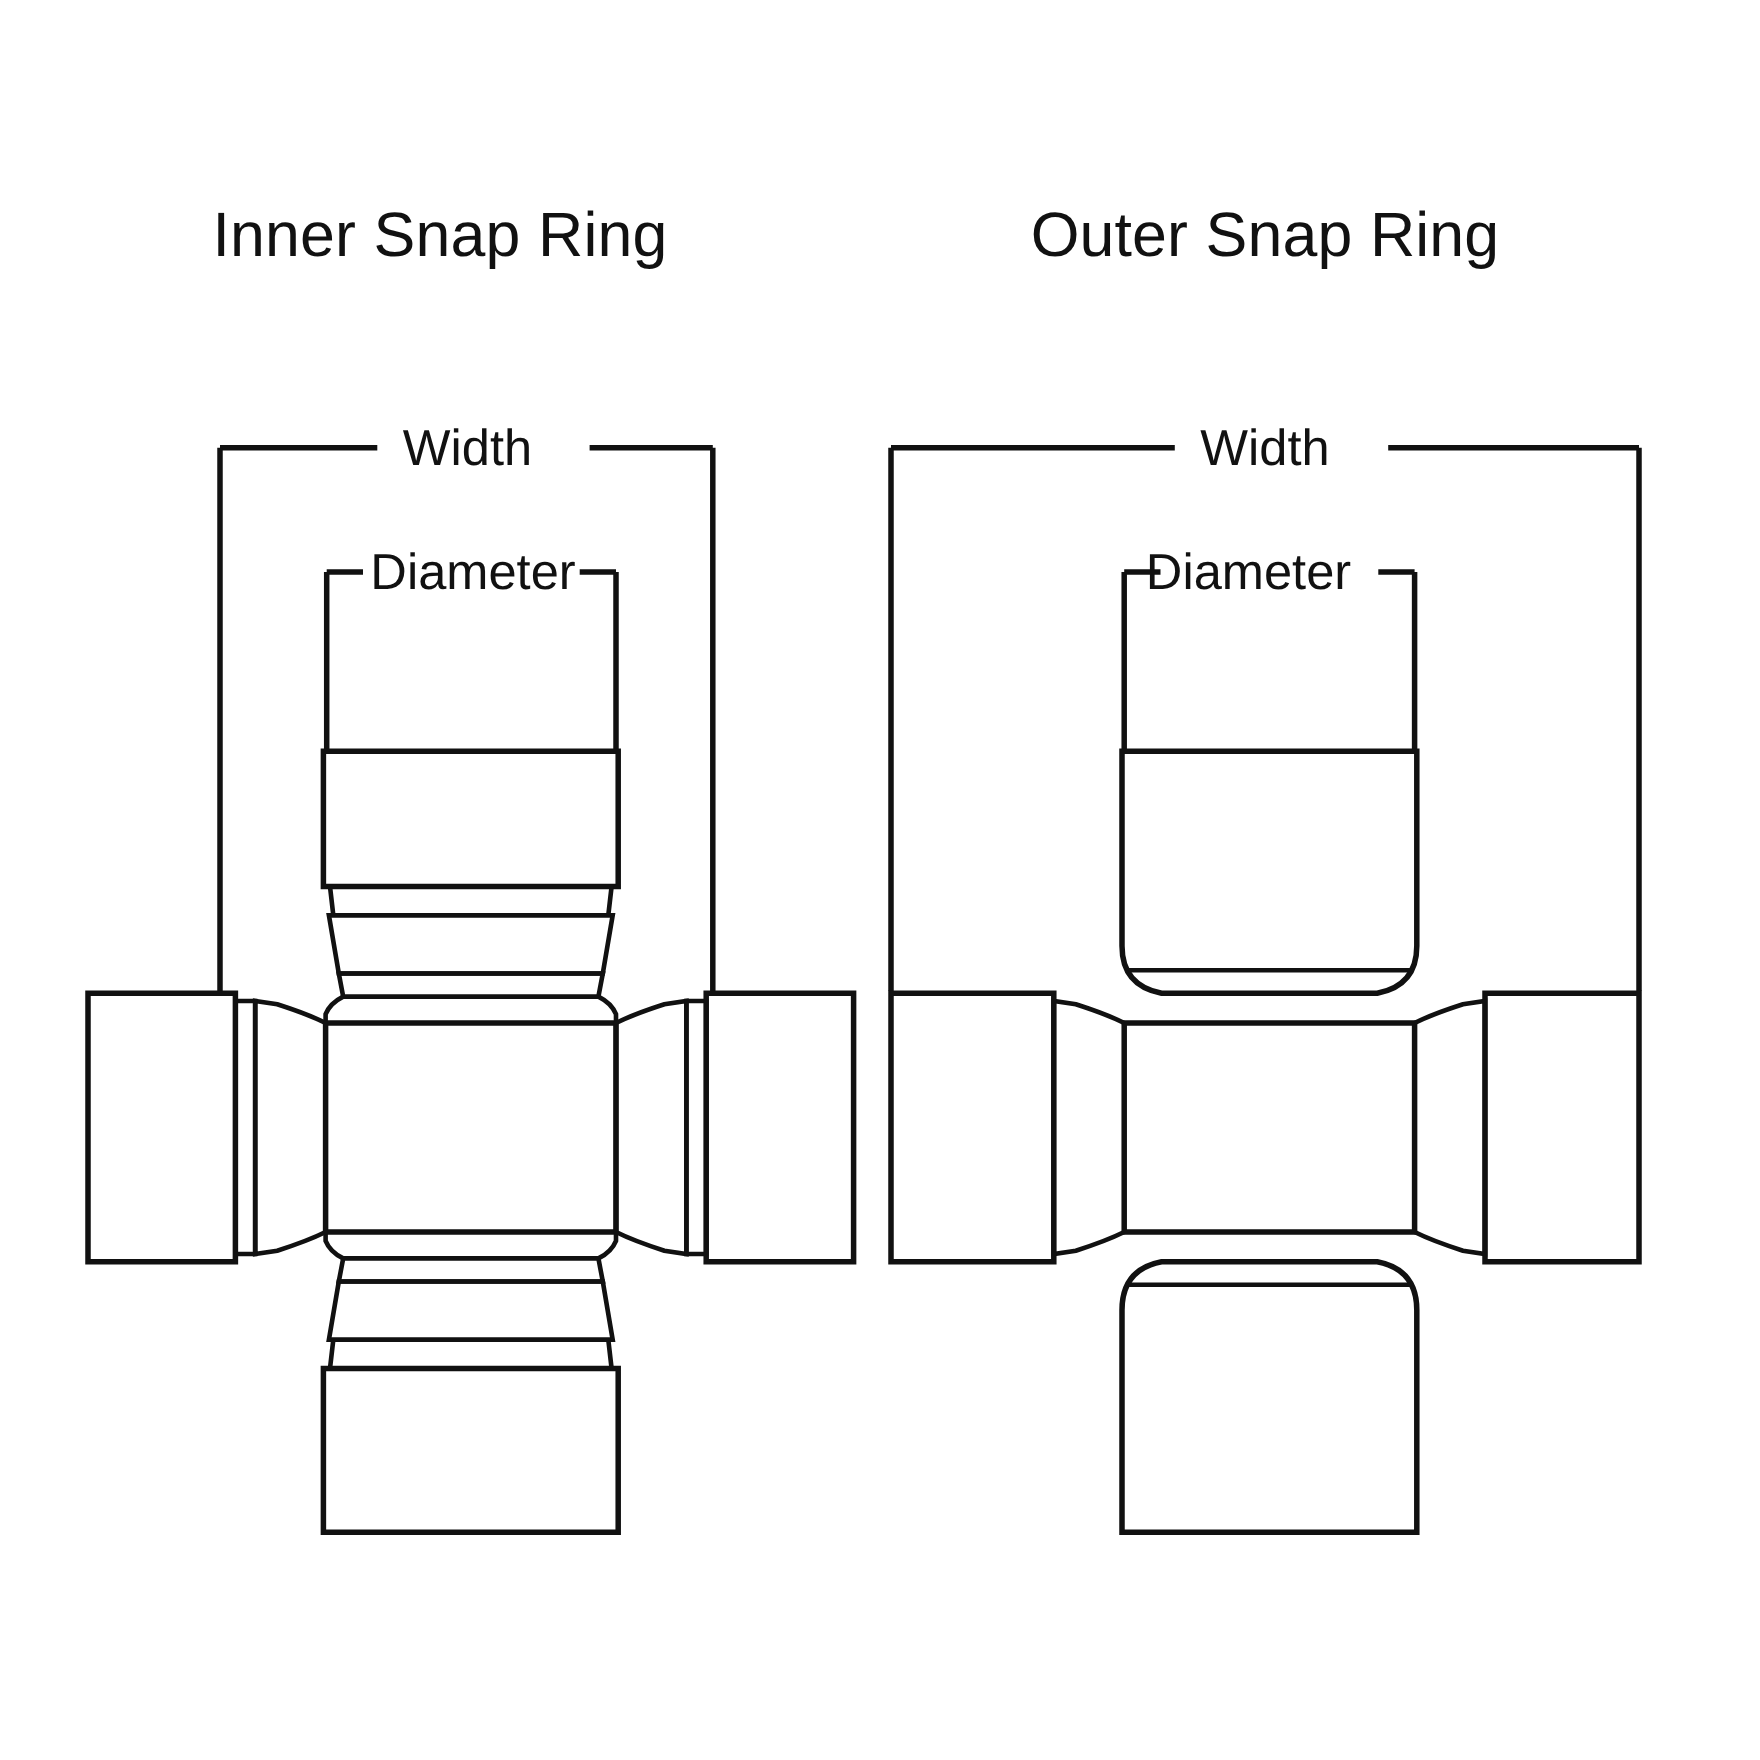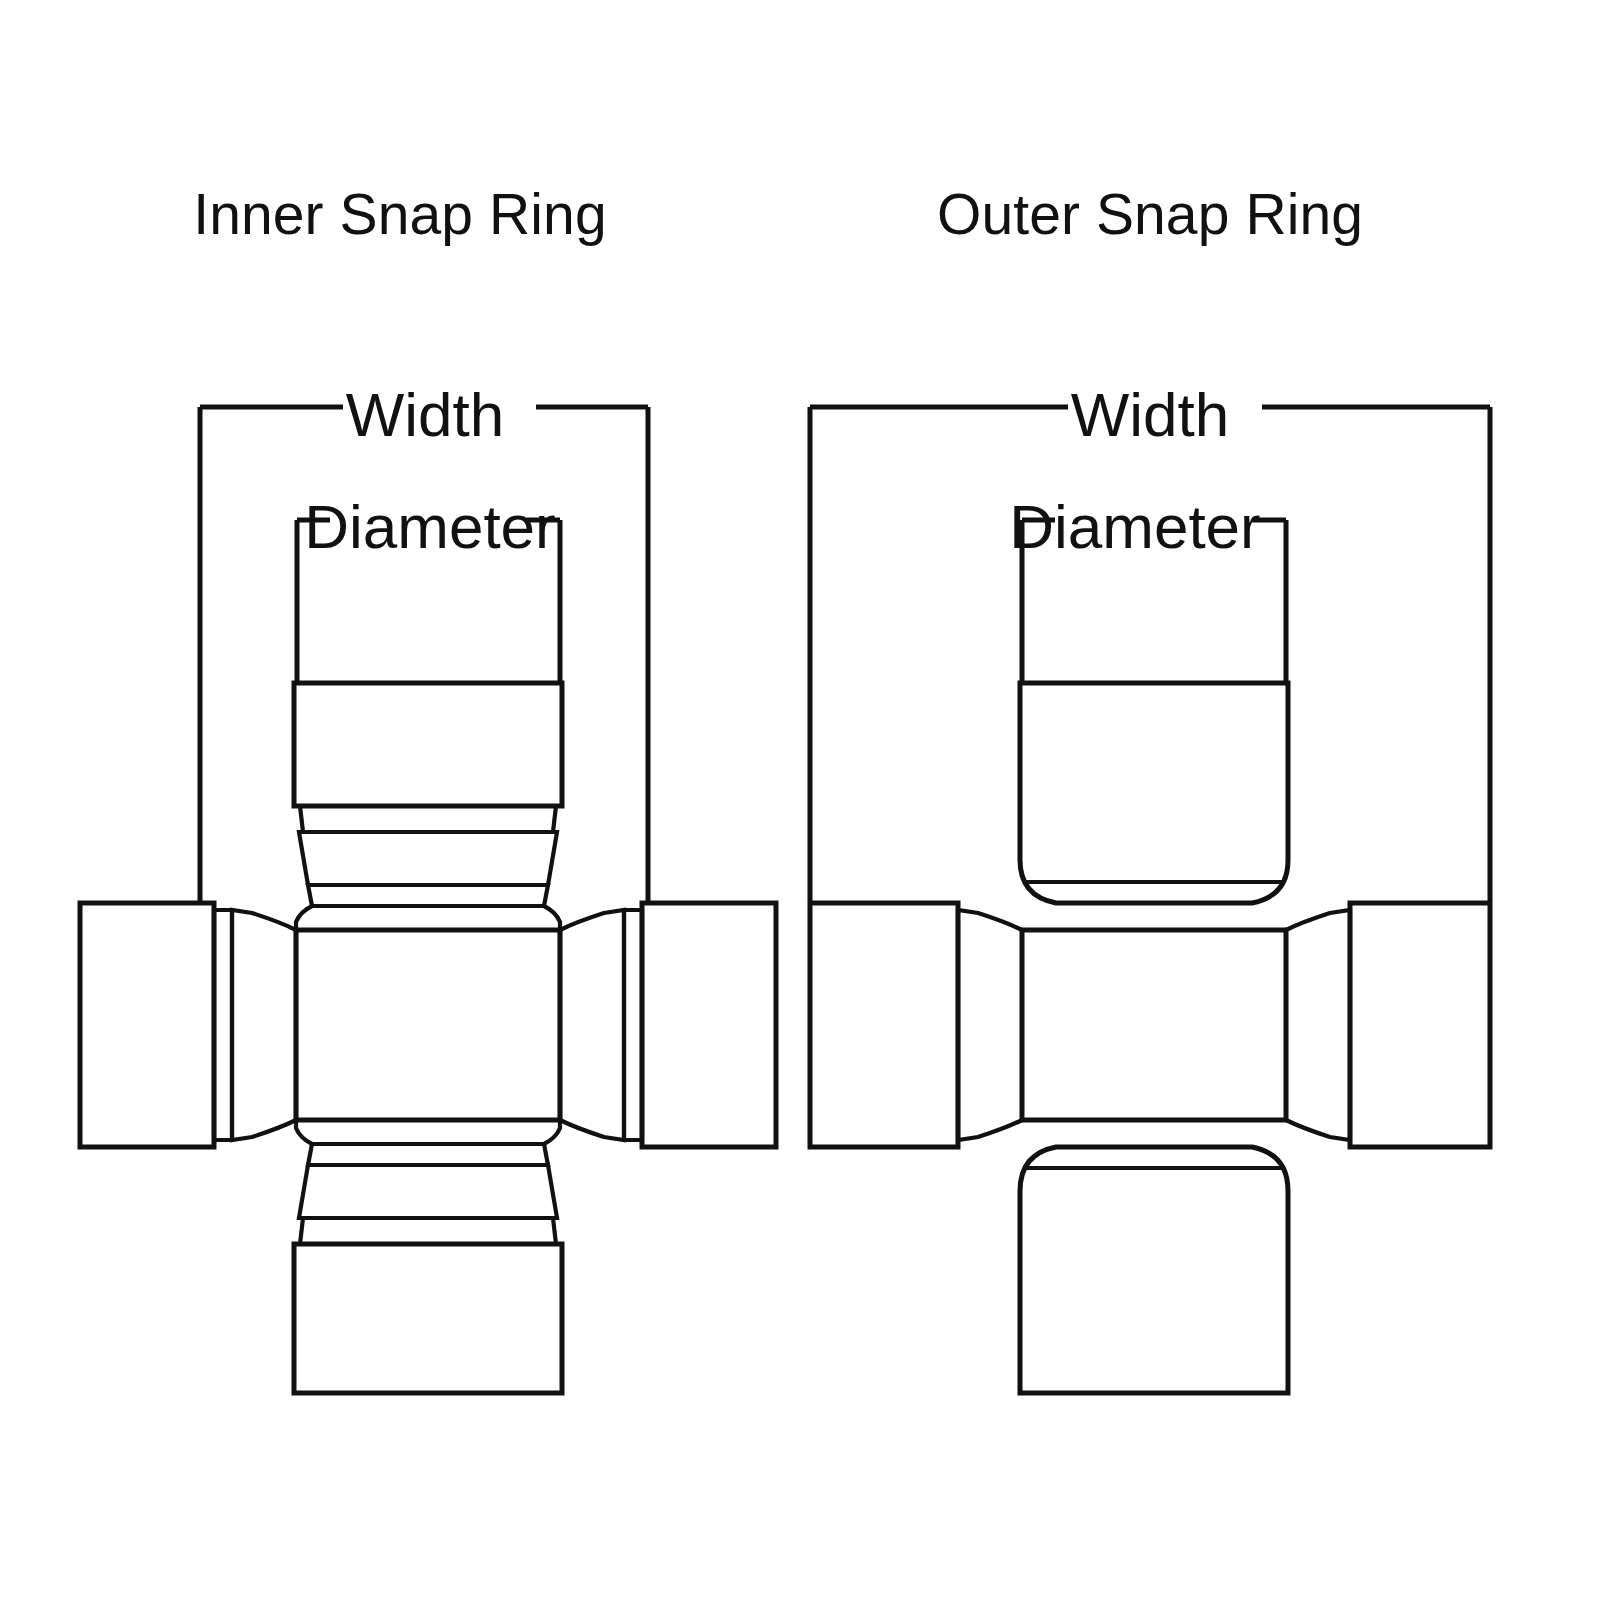--- a/index.html
+++ b/index.html
@@ -15,21 +15,21 @@
   .dim{fill:none;stroke:#111111;stroke-width:5;stroke-linecap:butt;stroke-linejoin:miter;}
   .title-text{
     position:absolute;text-align:center;
     font-size:57px;font-weight:400;letter-spacing:0.1px;
     color:#111111;white-space:nowrap;line-height:1;
   }
   #title-left{left:90px;top:186px;width:620px;}
   #title-right{left:840px;top:186px;width:620px;}
   .dim-label{
     position:absolute;text-align:center;
-    font-size:62px;font-weight:400;color:#111111;
+    font-size:46px;font-weight:400;color:#111111;
     white-space:nowrap;line-height:1;background:#ffffff;
   }
   #width-label-left{left:310px;top:384px;width:230px;}
   #diam-label-left{left:300px;top:496px;width:260px;}
   #width-label-right{left:1035px;top:384px;width:230px;}
   #diam-label-right{left:1005px;top:496px;width:260px;}
 </style>
 </head>
 <body>
 

